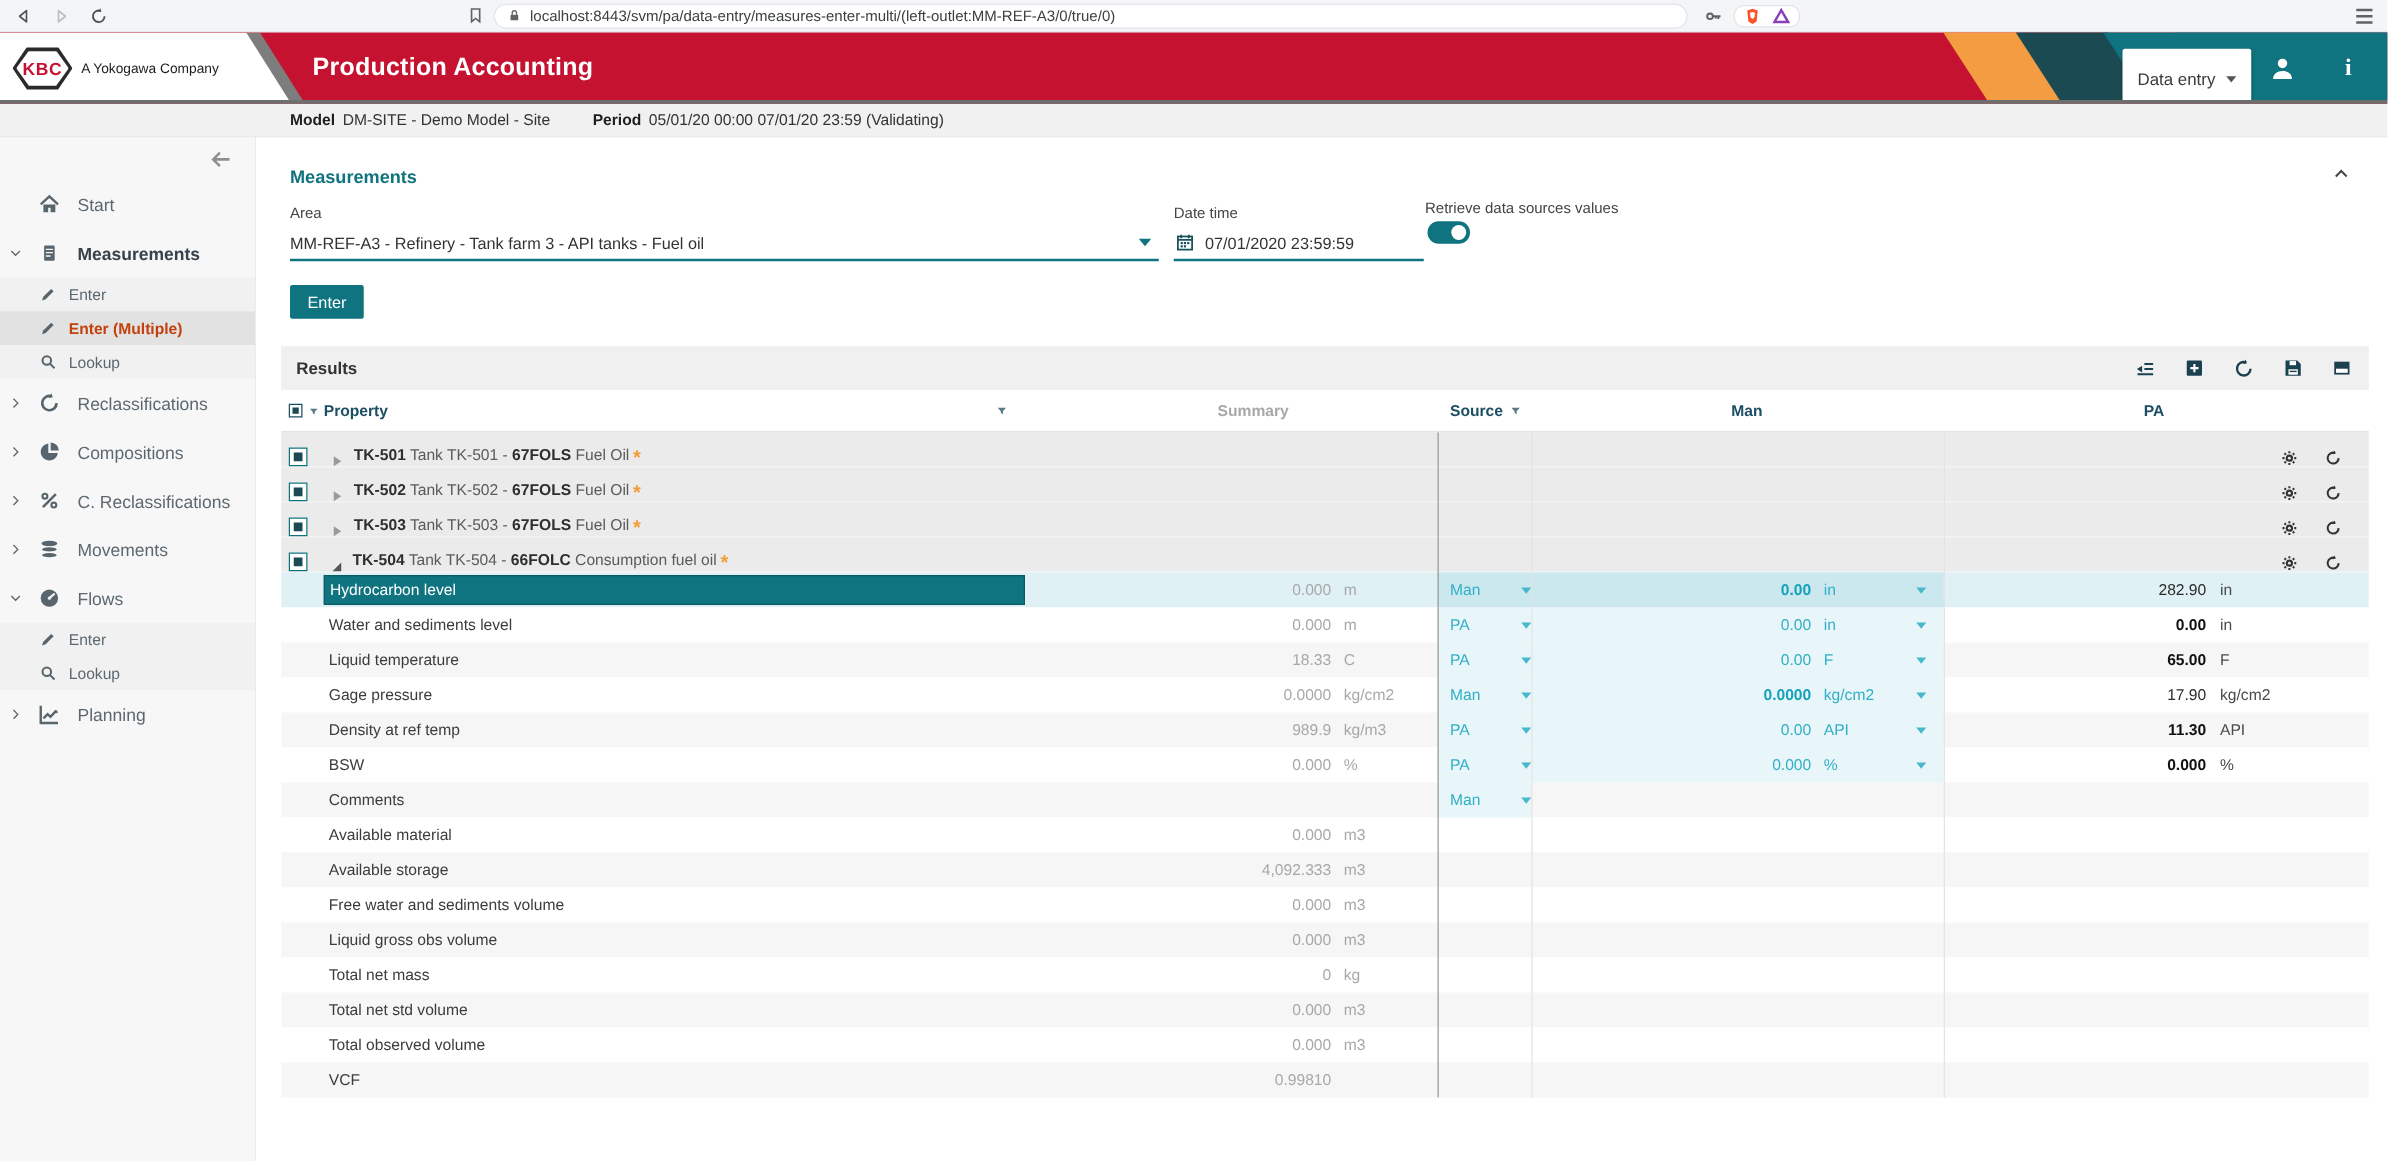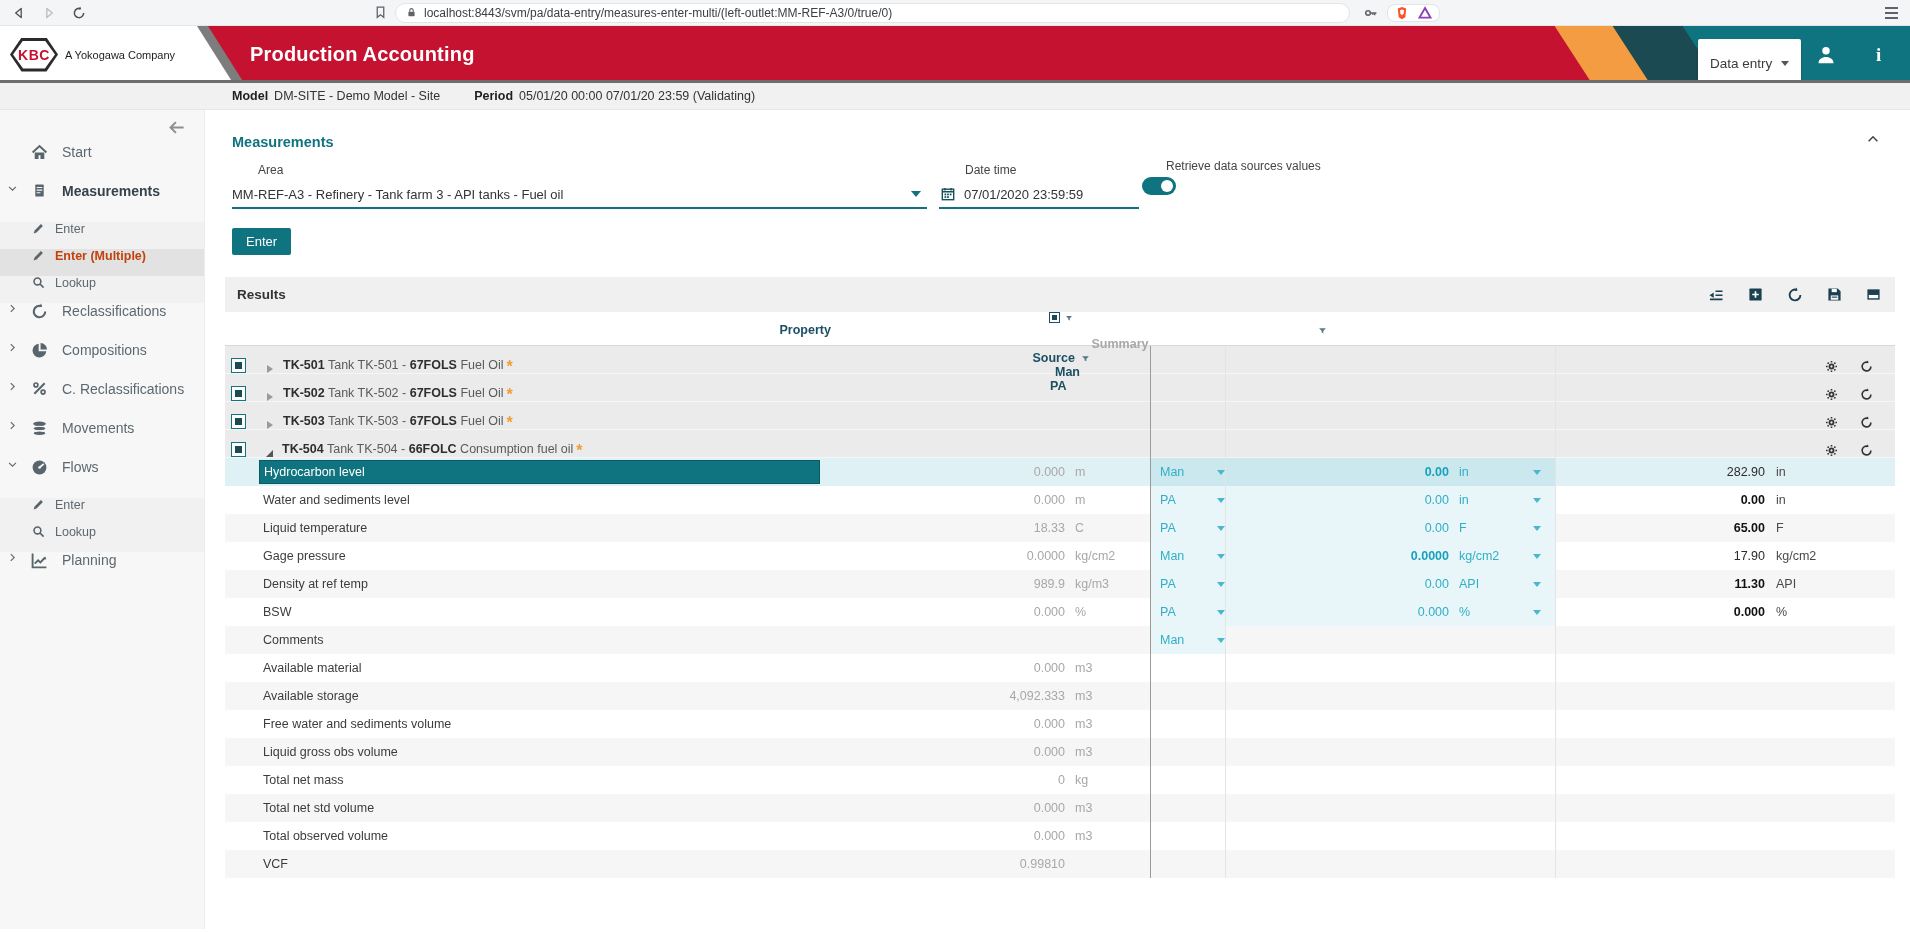--- a/index.html
+++ b/index.html
@@ -61,36 +61,36 @@
   .model-bar { height:27px; background:#f1f1f1; display:flex; align-items:center; gap:6px;
     padding-left:232px; font-size:12.5px; color:#333; border-bottom:1px solid #e6e6e6; }
   .model-bar b { color:#1f1f1f; }
   .mb-gap { width:22px; }
 
   
   .layout { display:flex; height:819px; }
   .sidebar { width:205px; background:#f7f7f7; border-right:1px solid #ececec; flex:0 0 auto; }
   .sb-collapse { height:34px; display:flex; align-items:center; justify-content:flex-end;
     padding-right:18px; color:#8f8f8f; cursor:pointer; }
-  .sb-item { display:flex; align-items:flex-start; cursor:pointer; color:#5c6870; }
+  .sb-item { display:flex; align-items:center; cursor:pointer; color:#5c6870; }
   .sb-item.lvl0 { height:39px; font-size:14px; }
   .sb-item.lvl1 { height:27px; font-size:12.5px; background:#f1f1f1; padding-left:30px; }
   .sb-item.lvl1.selected { background:#e2e2e2; font-weight:700; color:#c2410c; }
   .sb-item.boldtop { font-weight:700; color:#37424a; }
   .sb-chev { width:14px; margin-left:5px; display:flex; justify-content:center; color:#5c6870; }
   .sb-ic0 { width:22px; margin-left:9px; display:flex; justify-content:center; color:#59656c; }
   .sb-lab0 { margin-left:12px; }
   .sb-ic1 { width:17px; display:flex; justify-content:center; color:#59656c; }
   .sb-lab1 { margin-left:8px; }
 
   
   .main { position:relative; flex:1; background:#fff; }
   .panel-title { position:absolute; left:27px; top:24px; color:#0F747F; font-size:14.5px; font-weight:700; }
   .panel-collapse { position:absolute; right:30px; top:22px; color:#444; cursor:pointer; }
-  .flabel { position:absolute; font-size:12px; color:#444;margin-left:26px; }
+  .flabel { position:absolute; font-size:12px; color:#444; }
   #area-label { left:27px; top:53px; }
   #dt-label { left:734px; top:53px; }
   #retrieve-label { left:935px; top:49px; }
   .field { position:absolute; border-bottom:2px solid #0F747F; height:28px; display:flex;
     align-items:center; font-size:13px; color:#333; cursor:pointer; }
   #area-field { left:27px; top:71px; width:695px; }
   #area-field .val { flex:1; white-space:nowrap; overflow:hidden; }
   .sel-caret { width:0; height:0; border-left:5px solid transparent; border-right:5px solid transparent;
     border-top:6px solid #0F747F; margin:0 6px 0 8px; }
   #dt-field { left:734px; top:71px; width:200px; gap:9px; padding-left:2px; }
@@ -106,21 +106,21 @@
     display:flex; align-items:center; padding:0 14px 0 12px; }
   .results-title { font-size:13.5px; font-weight:700; color:#333; }
   .rb-icons { margin-left:auto; display:flex; align-items:center; gap:24px; color:#1B4050; }
   .rb-icons span { display:flex; cursor:pointer; }
 
   
   .grid { position:absolute; left:20px; top:202px; width:1670px; }
   .vl { position:absolute; top:34px; width:1px; height:532px; background:#9a9a9a; z-index:5; }
   .vl.light { background:#e4e4e4; }
   .thead { display:flex; align-items:center; height:34px; border-bottom:1px solid #d9d9d9;
-    color:#1C4F63; font-size:12.5px; font-weight:600;flex-direction:column; }
+    color:#1C4F63; font-size:12.5px; font-weight:600; }
   .c-gut { width:34px; flex:0 0 auto; display:flex; align-items:center; padding-left:6px; gap:3px; }
   .c-prop { width:561px; flex:0 0 auto; display:flex; align-items:center; }
   .c-sumv { width:245px; flex:0 0 auto; text-align:right; }
   .c-sumu { width:85px; flex:0 0 auto; padding-left:10px; }
   .c-src { width:75px; flex:0 0 auto; display:flex; align-items:center; padding-left:10px; }
   .c-man { width:330px; flex:0 0 auto; display:flex; align-items:center; }
   .c-pa { width:340px; flex:0 0 auto; display:flex; align-items:center; }
   .thead .c-prop { justify-content:space-between; padding-right:14px; }
   .thead .c-sumv { display:block; padding-right:34px; }
   .thead .c-man, .thead .c-pa { padding-left:160px; }

